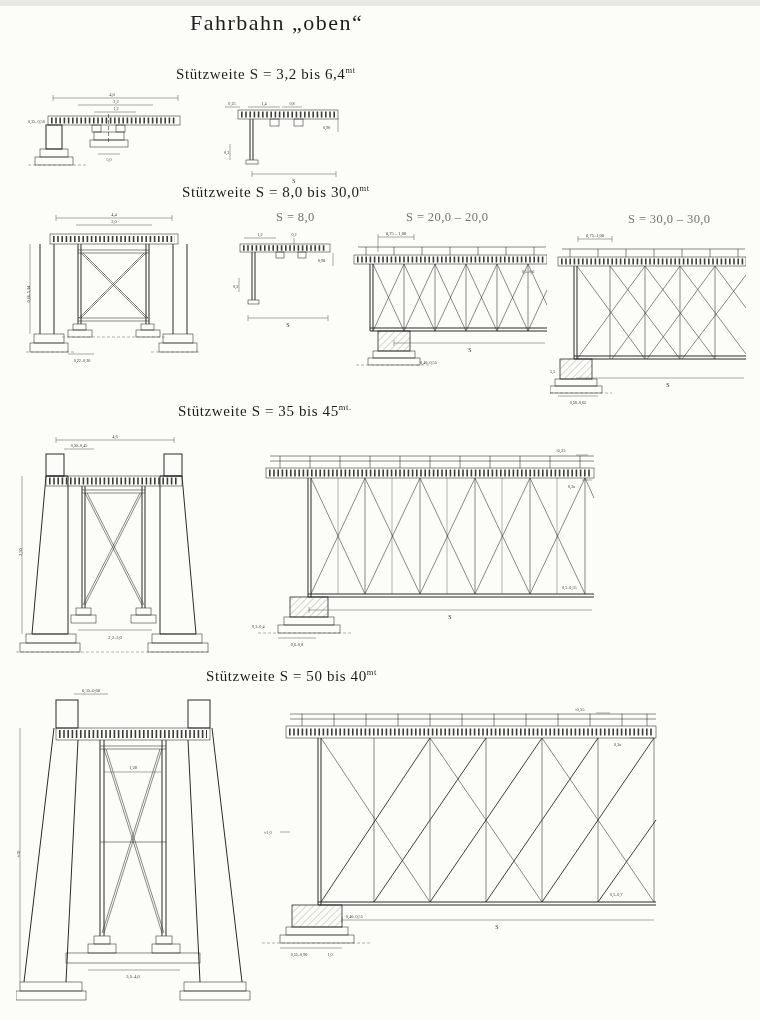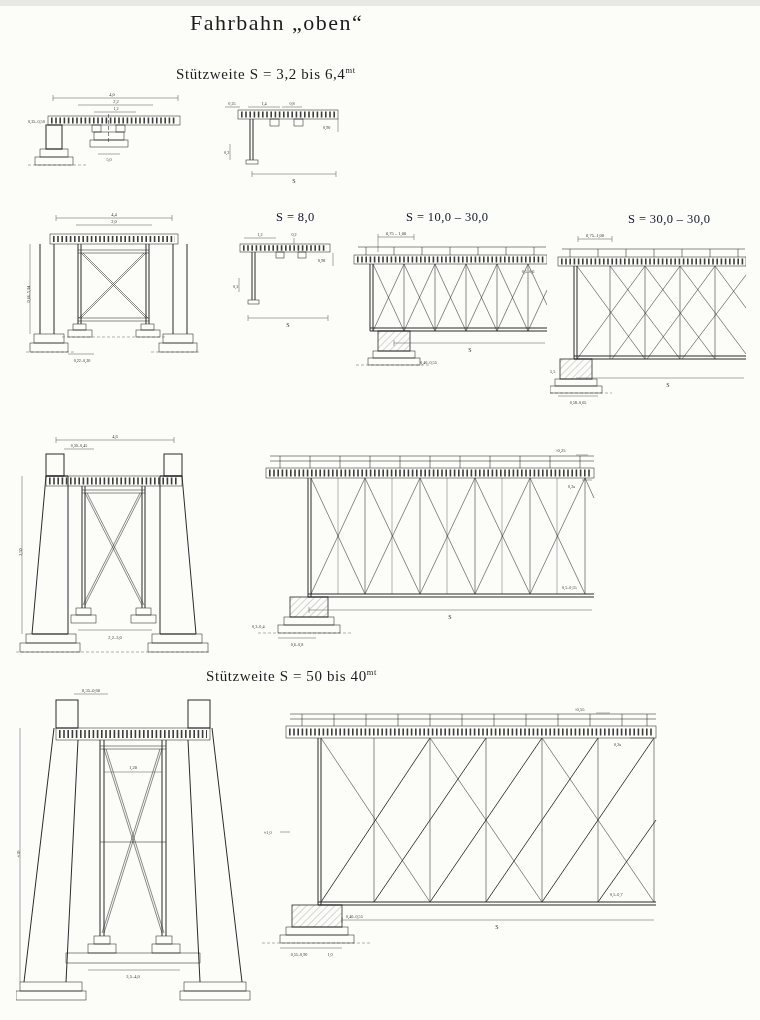--- a/index.html
+++ b/index.html
@@ -1,21 +1,21 @@
 <!DOCTYPE html>
 <html><head>
 <meta charset="utf-8">
 <style>
   html,body{margin:0;padding:0;background:#e8e8e4;}
   .sheet{position:relative;width:760px;height:1020px;margin:6px auto;background:#fcfcf9;
          font-family:"Liberation Serif",serif;color:#222;overflow:hidden;}
   .abs{position:absolute;}
   .title{font-size:22px;letter-spacing:1.5px;color:#1d1d1d;}
   .h2{font-size:15px;letter-spacing:.6px;color:#1d1d1d;text-align:center;}
-  .h3{font-size:12.5px;letter-spacing:.4px;color:#0f172a;}
+  .h3{font-size:12.5px;letter-spacing:.4px;color:#737373;}
   sup{font-size:8.5px;}
   svg{display:block;}
   svg text{font-family:"Liberation Serif",serif;fill:#333;font-size:5px;}
   .ln{stroke:#2b2b2b;stroke-width:1;fill:none;}
   .tn{stroke:#2b2b2b;stroke-width:.55;fill:none;}
   .dm{stroke:#555;stroke-width:.5;fill:none;}
   .gnd{stroke:#666;stroke-width:.5;stroke-dasharray:3 2;fill:none;}
   .ties{stroke:#3c3c3c;stroke-width:6;stroke-dasharray:1.6 2.6;fill:none;}
   .msn{fill:url(#hatch);stroke:#2b2b2b;stroke-width:.8;}
   .t45{font-size:4.5px;} .t42{font-size:4.2px;} .t6{font-size:6px;}
@@ -105,20 +105,23 @@
         <rect class="tn" x="72" y="21" width="9" height="7"></rect>
   </g>
   <g>
     <line class="dm" x1="30" y1="76" x2="114" y2="76"></line>
         <line class="dm" x1="30" y1="73" x2="30" y2="79"></line>
         <line class="dm" x1="114" y1="73" x2="114" y2="79"></line>
     <text class="t6" x="72" y="85" text-anchor="middle">S</text>
   </g>
 </svg>
 
+<div class="abs h2" style="left:182px;top:177px">
+  <span>Stützweite  S = 8,0 bis 30,0</span><sup>mt</sup>
+</div>
 
 <svg class="abs" style="left:26px;top:204px" width="175" height="168" viewBox="0 0 175 168">
   <g>
     <line class="dm" x1="30" y1="8" x2="146" y2="8"></line>
         <line class="dm" x1="30" y1="5" x2="30" y2="11"></line>
         <line class="dm" x1="146" y1="5" x2="146" y2="11"></line>
     <text class="t45" x="88" y="6.2" text-anchor="middle">4,4</text>
     <line class="dm" x1="50" y1="15" x2="126" y2="15"></line>
     <text class="t45" x="88" y="13.4" text-anchor="middle">2,0</text>
     <line class="dm" x1="4" y1="34" x2="4" y2="124"></line>
@@ -161,21 +164,21 @@
         <rect class="tn" x="115" y="114" width="13" height="6"></rect>
     <rect class="tn" x="42" y="120" width="24" height="7"></rect>
         <rect class="tn" x="110" y="120" width="24" height="7"></rect>
     <line class="gnd" x1="36" y1="127" x2="140" y2="127"></line>
     <line class="dm" x1="42" y1="144" x2="68" y2="144"></line>
     <text class="t42" x="56" y="152" text-anchor="middle">0,22–0,30</text>
   </g>
 </svg>
 
 <div class="abs h3" style="left:276px;top:204px">S = 8,0</div>
-<div class="abs h3" style="left:406px;top:204px">S = 10,0 – 30,0</div>
+<div class="abs h3" style="left:406px;top:204px">S = 20,0 – 20,0</div>
 <div class="abs h3" style="left:628px;top:206px">S = 30,0 – 30,0</div>
 
 <svg class="abs" style="left:232px;top:224px" width="105" height="108" viewBox="0 0 105 108">
   <g>
     <line class="dm" x1="12" y1="8" x2="44" y2="8"></line>
     <text class="t42" x="28" y="6" text-anchor="middle">1,2</text>
     <line class="dm" x1="62" y1="8" x2="62" y2="14"></line>
     <text class="t42" x="62" y="6" text-anchor="middle">0,2</text>
   </g>
   <g>
@@ -315,20 +318,23 @@
     <text class="t42" x="0" y="143">5,5</text>
     <line class="dm" x1="8" y1="166" x2="48" y2="166"></line>
     <text class="t42" x="28" y="174" text-anchor="middle">0,58–0,65</text>
   </g>
   <g>
     <line class="dm" x1="26" y1="148" x2="194" y2="148"></line>
     <text class="t6" x="118" y="157" text-anchor="middle">S</text>
   </g>
 </svg>
 
+<div class="abs h2" style="left:178px;top:396px">
+  <span>Stützweite  S = 35 bis 45</span><sup>mt.</sup>
+</div>
 
 <svg class="abs" style="left:16px;top:426px" width="195" height="228" viewBox="0 0 195 228">
   <g>
     <line class="dm" x1="40" y1="8" x2="158" y2="8"></line>
         <line class="dm" x1="40" y1="5" x2="40" y2="11"></line>
         <line class="dm" x1="158" y1="5" x2="158" y2="11"></line>
     <text class="t45" x="99" y="6.2" text-anchor="middle">4,6</text>
     <line class="dm" x1="48" y1="17" x2="78" y2="17"></line>
     <text class="t42" x="63" y="15" text-anchor="middle">0,30–0,45</text>
     <line class="dm" x1="6" y1="44" x2="6" y2="202"></line>

